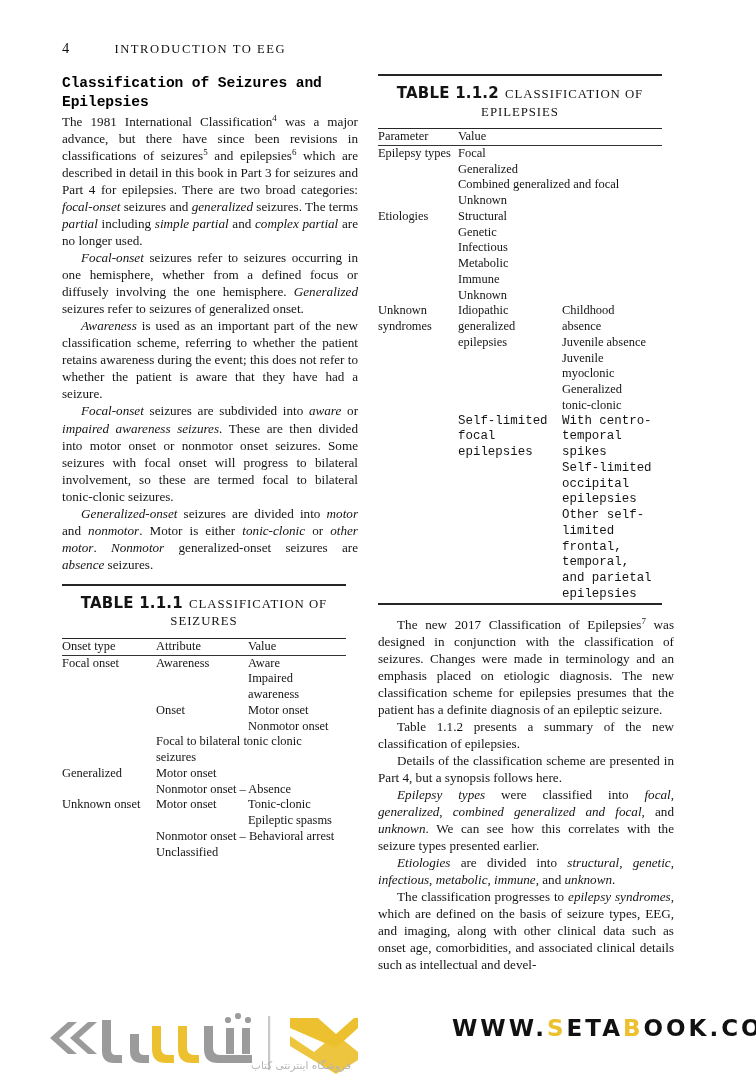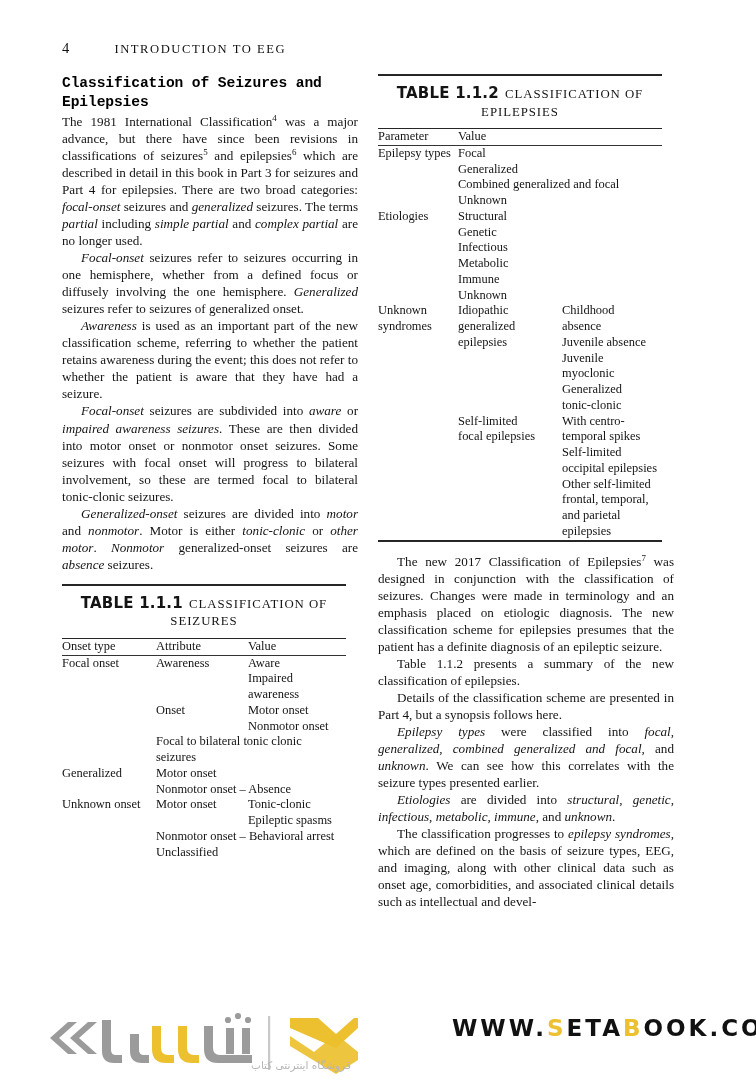--- a/index.html
+++ b/index.html
@@ -113,21 +113,21 @@
     table-layout: fixed;
   }
   table.grid td {
     vertical-align: top;
     padding: 0 4px 0 0;
     line-height: 1.265;
     font-size: 12.45px;
   }
   .hdr-row td { padding-top: 6px; padding-bottom: 6px; }
   .pad-top td { padding-top: 7px; }
-  .pad-bot td { padding-bottom: 7px; }
+  .pad-bot td { padding-bottom: 7px; font-family: Liberation Mono, monospace; }
 
   .cellstack > span { display: block; }
 
   
   .t111 col.c1 { width: 94px; }
   .t111 col.c2 { width: 92px; }
   .t111 col.c3 { width: 98px; }
   
   .t112 col.c1 { width: 80px; }
   .t112 col.c2 { width: 104px; }

